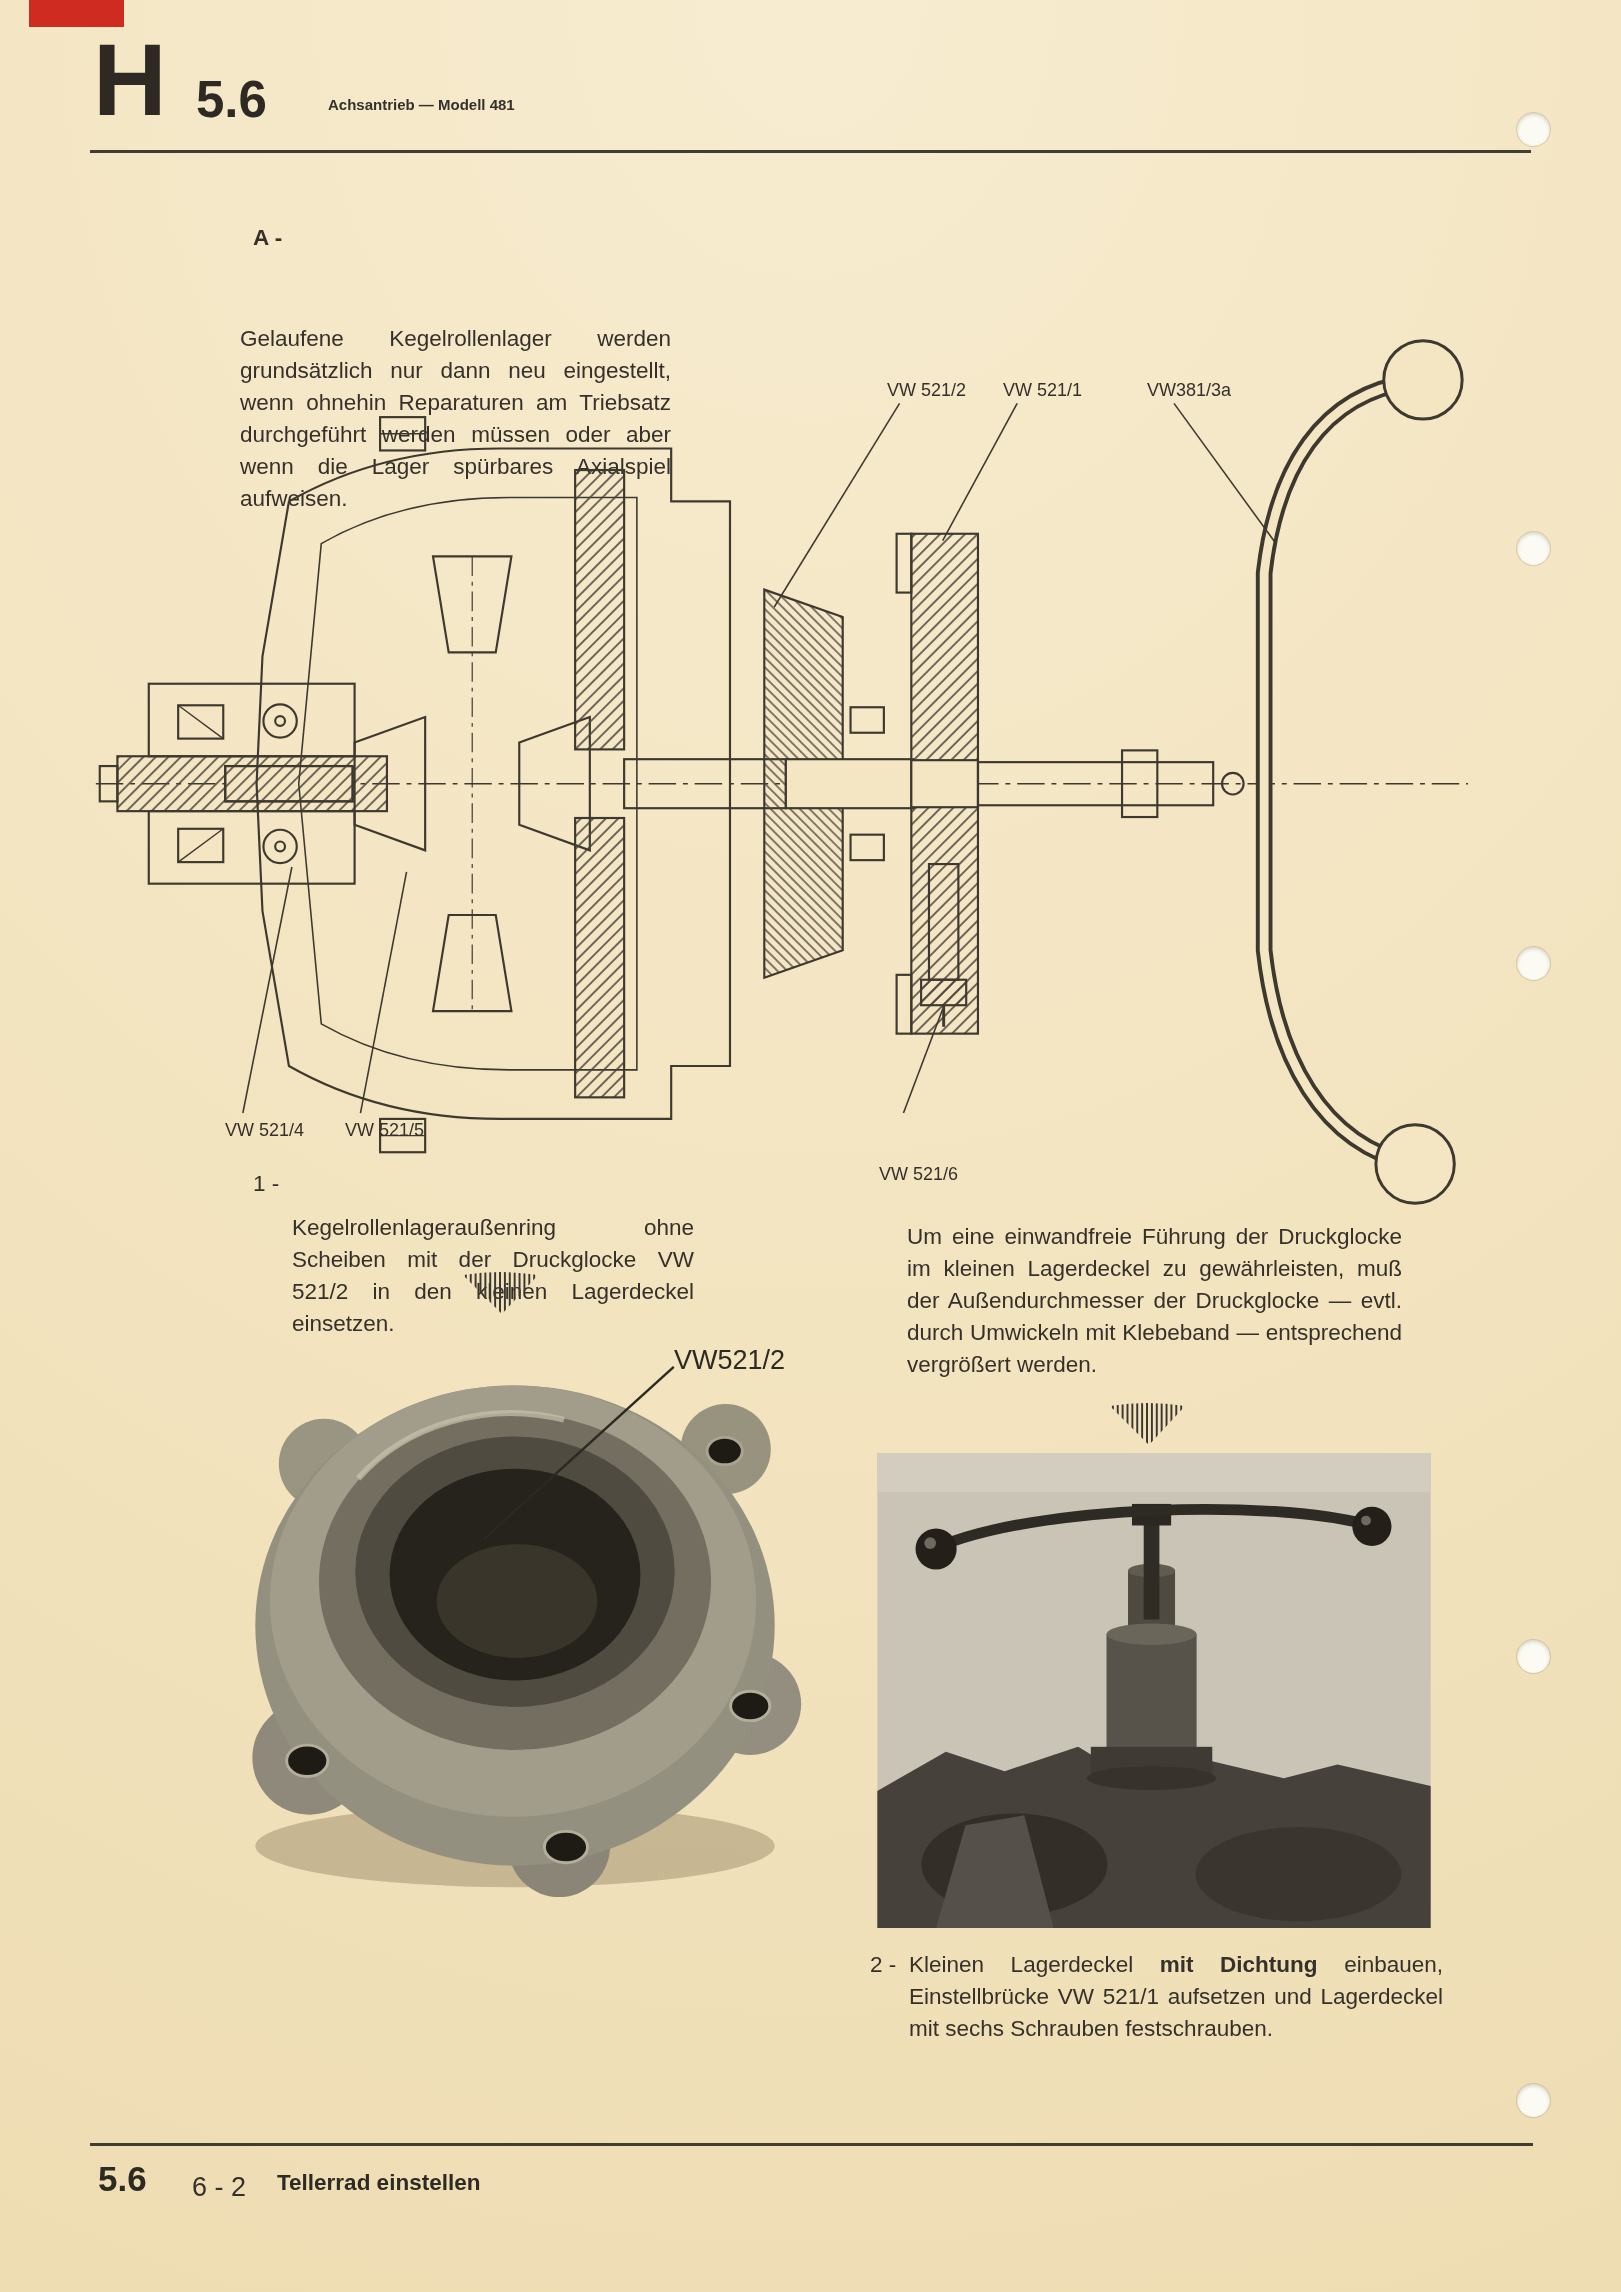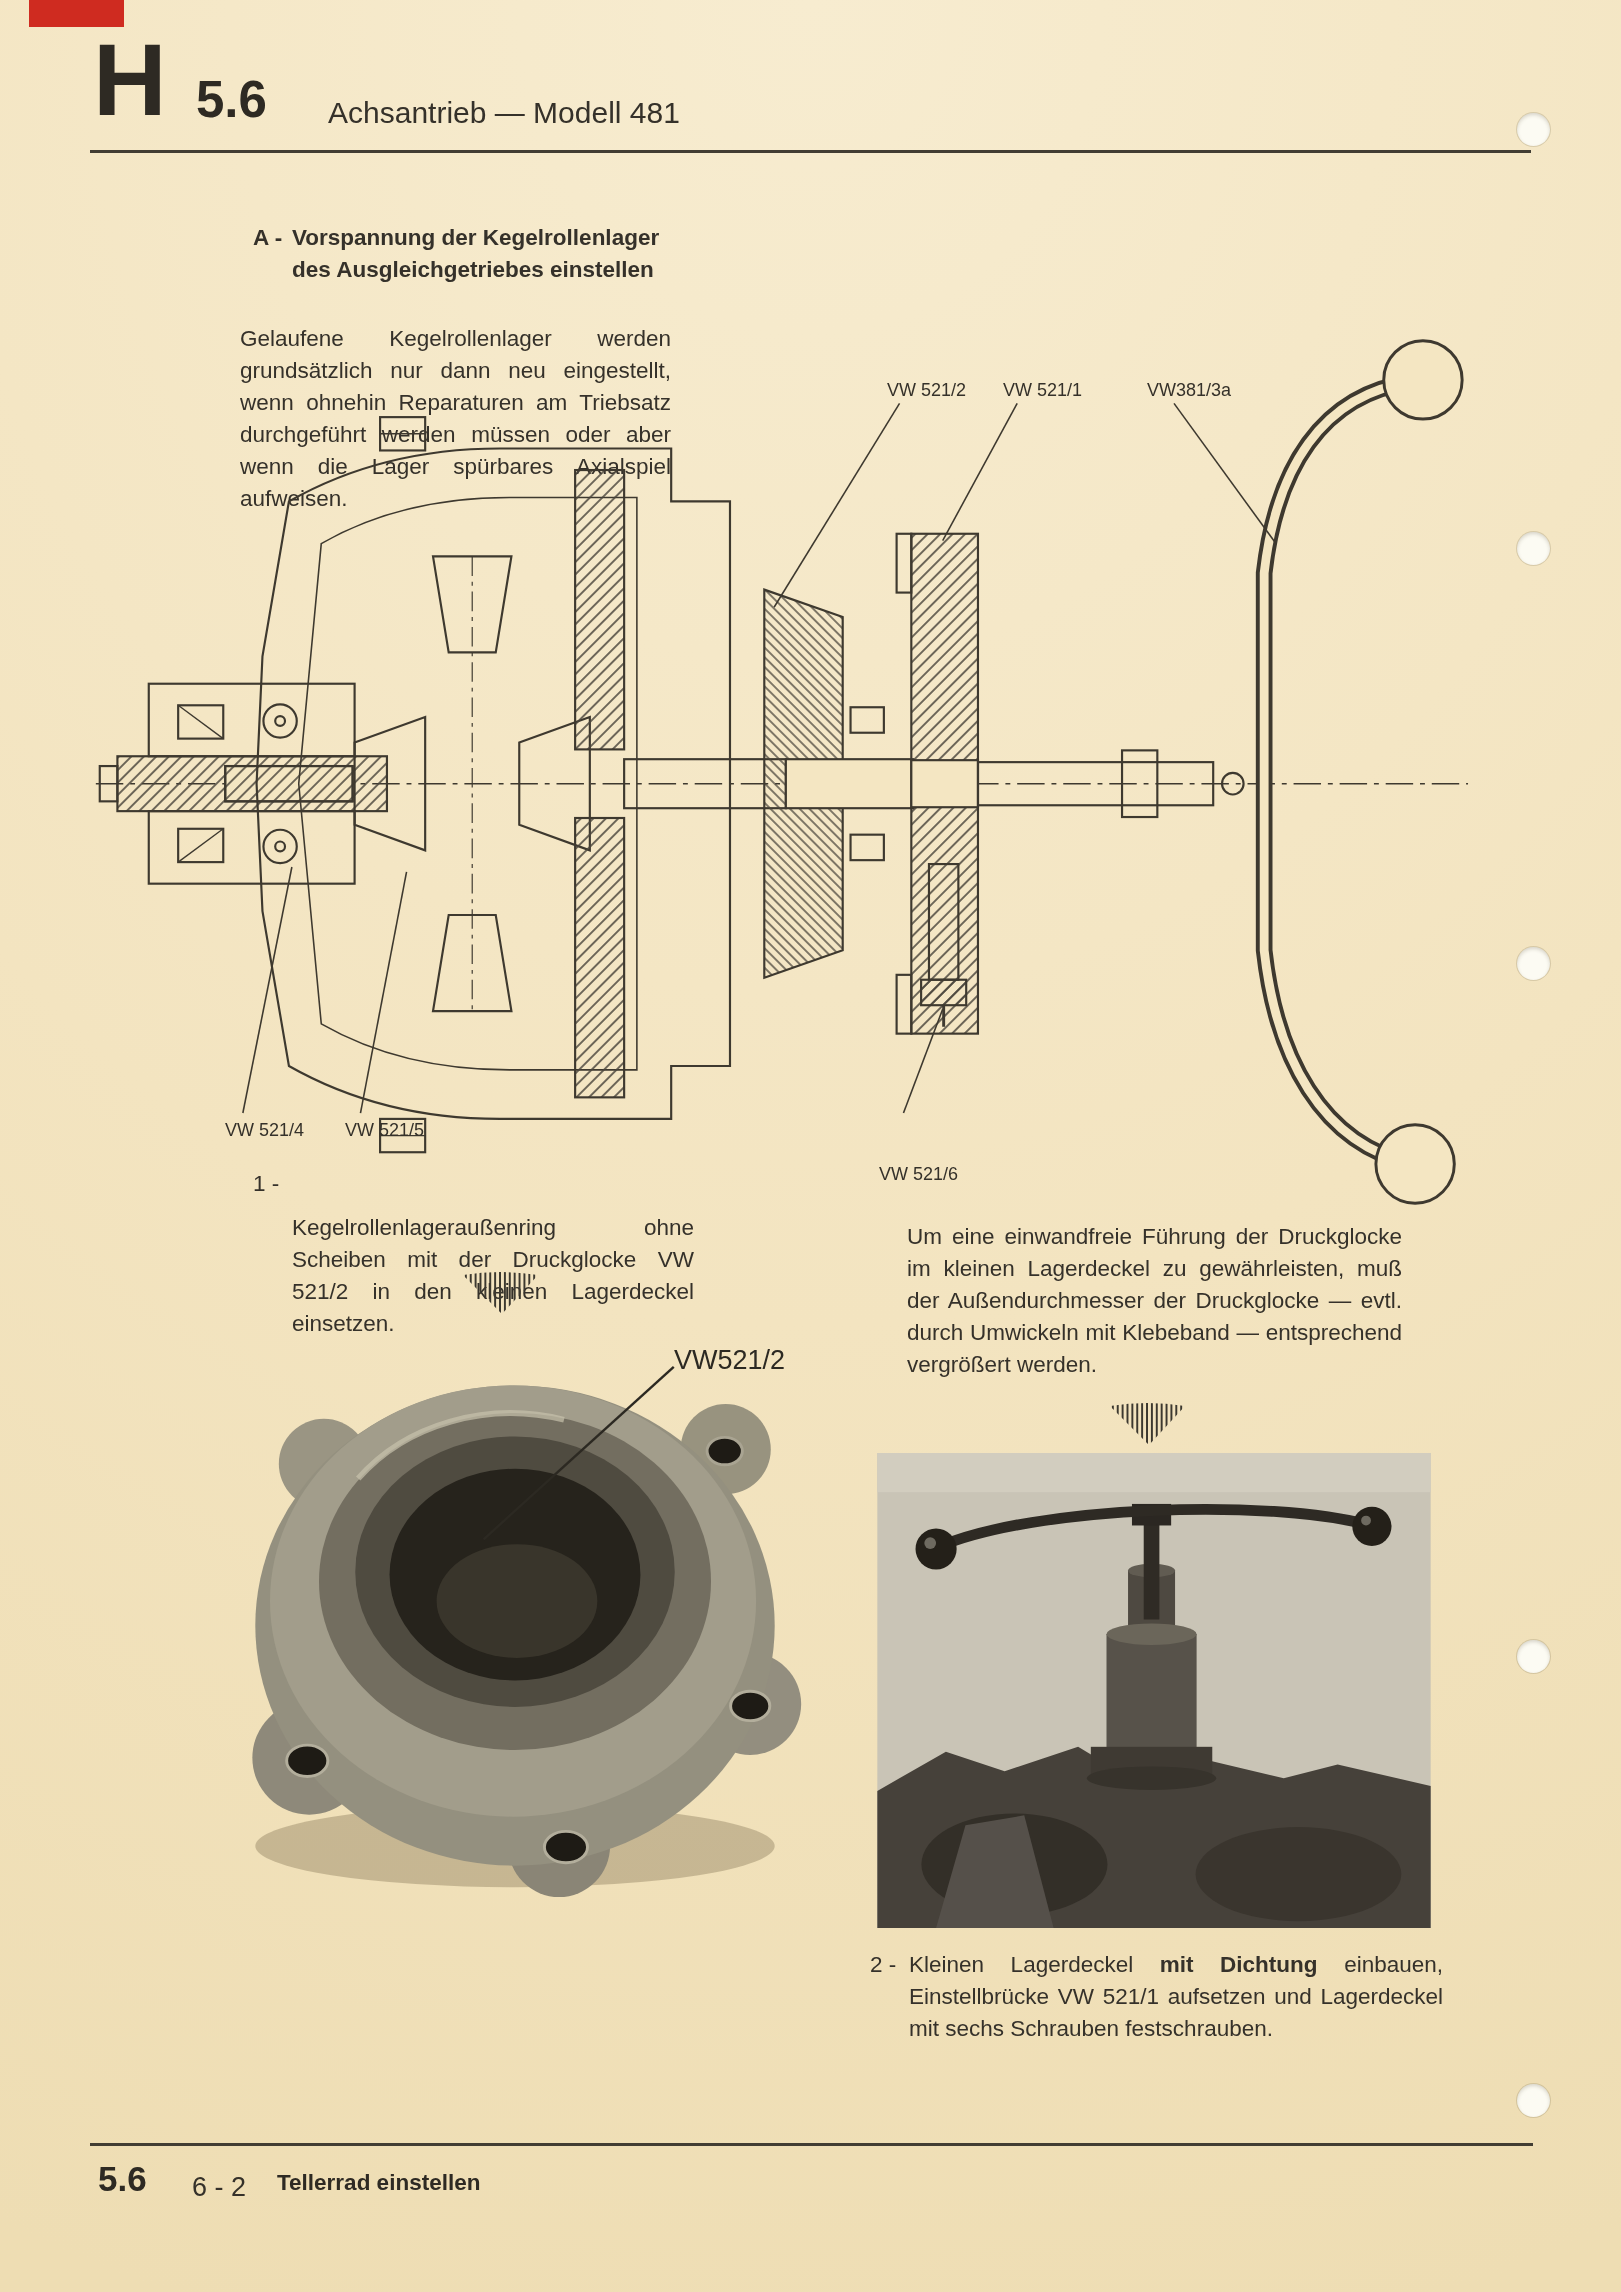--- a/index.html
+++ b/index.html
@@ -11,21 +11,21 @@
   .abs { position:absolute; }
   .txt { font-size:22.5px; line-height:1.42; color:#35312a; }
   .bold { font-weight:bold; }
   .justify { text-align:justify; }
   .hang { display:flex; }
   .hang .num { flex:0 0 39px; font-size:22.5px; line-height:1.42; }
   .red-tab { background:#cf2b20; }
   .rule { background:#423d33; height:2.9px; }
   .h-letter { font-size:102px; font-weight:bold; line-height:1; color:#2e2a23; letter-spacing:2px; }
   .h-number { font-size:51px; font-weight:bold; line-height:1; color:#2e2a23; }
-  .h-sub { font-size:30px; font-weight:normal; color:#35312a; }
+  .h-sub { font-size:15px; font-weight:bold; color:#35312a; }
   .dlabel { font-size:18px; color:#35312a; white-space:nowrap; }
   .photo-label { font-size:27px; color:#2c2922; white-space:nowrap; }
   .f-chapter { font-size:35px; font-weight:bold; color:#2e2a23; }
   .f-page { font-size:27px; color:#35312a;text-align:center; }
   .f-title { font-size:22.5px; font-weight:bold; color:#2e2a23; }
   .hole {
     position:absolute; width:33px; height:33px; border-radius:50%;
     background:#fcfbf3;
     box-shadow: 0 0 0 1px rgba(90,75,45,0.18), inset 0 2px 3.9px rgba(60,50,30,0.18);
   }
@@ -43,21 +43,20 @@
   <div class="hole" style="left:1517px;top:1640px;"></div>
   <div class="hole" style="left:1517px;top:2084px;"></div>
 
   <div class="abs h-letter" style="left:93px;top:29px;">H</div>
   <div class="abs h-number" style="left:196px;top:74px;">5.6</div>
   <div class="abs h-sub" style="left:328px;top:96px;">Achsantrieb — Modell 481</div>
   <div class="abs rule" style="left:90px;top:150px;width:1441px;"></div>
 
   <div class="abs hang" style="left:253px;top:222px;width:470px;">
     <span class="num bold">A -</span>
-    <div class="txt bold" style="width:412px;">Vorspannung der Kegelrollenlager des Ausgleichgetriebes einstellen</div>
   </div>
 
   <div class="abs txt justify" style="left:240px;top:323px;width:431px;">Gelaufene Kegelrollenlager werden grundsätzlich nur dann neu eingestellt, wenn ohnehin Reparaturen am Triebsatz durchgeführt werden müssen oder aber wenn die Lager spürbares Axialspiel aufweisen.</div>
 
   <svg class="abs" style="left:88px;top:323px;" width="1431" height="892" viewBox="0 0 1460 910">
     <defs>
       <pattern id="hatchA" width="9" height="9" patternUnits="userSpaceOnUse" patternTransform="rotate(45)">
         <line x1="2" y1="0" x2="2" y2="9" stroke="#4a453b" stroke-width="1.6"></line>
       </pattern>
       <pattern id="hatchB" width="7" height="7" patternUnits="userSpaceOnUse" patternTransform="rotate(-45)">

